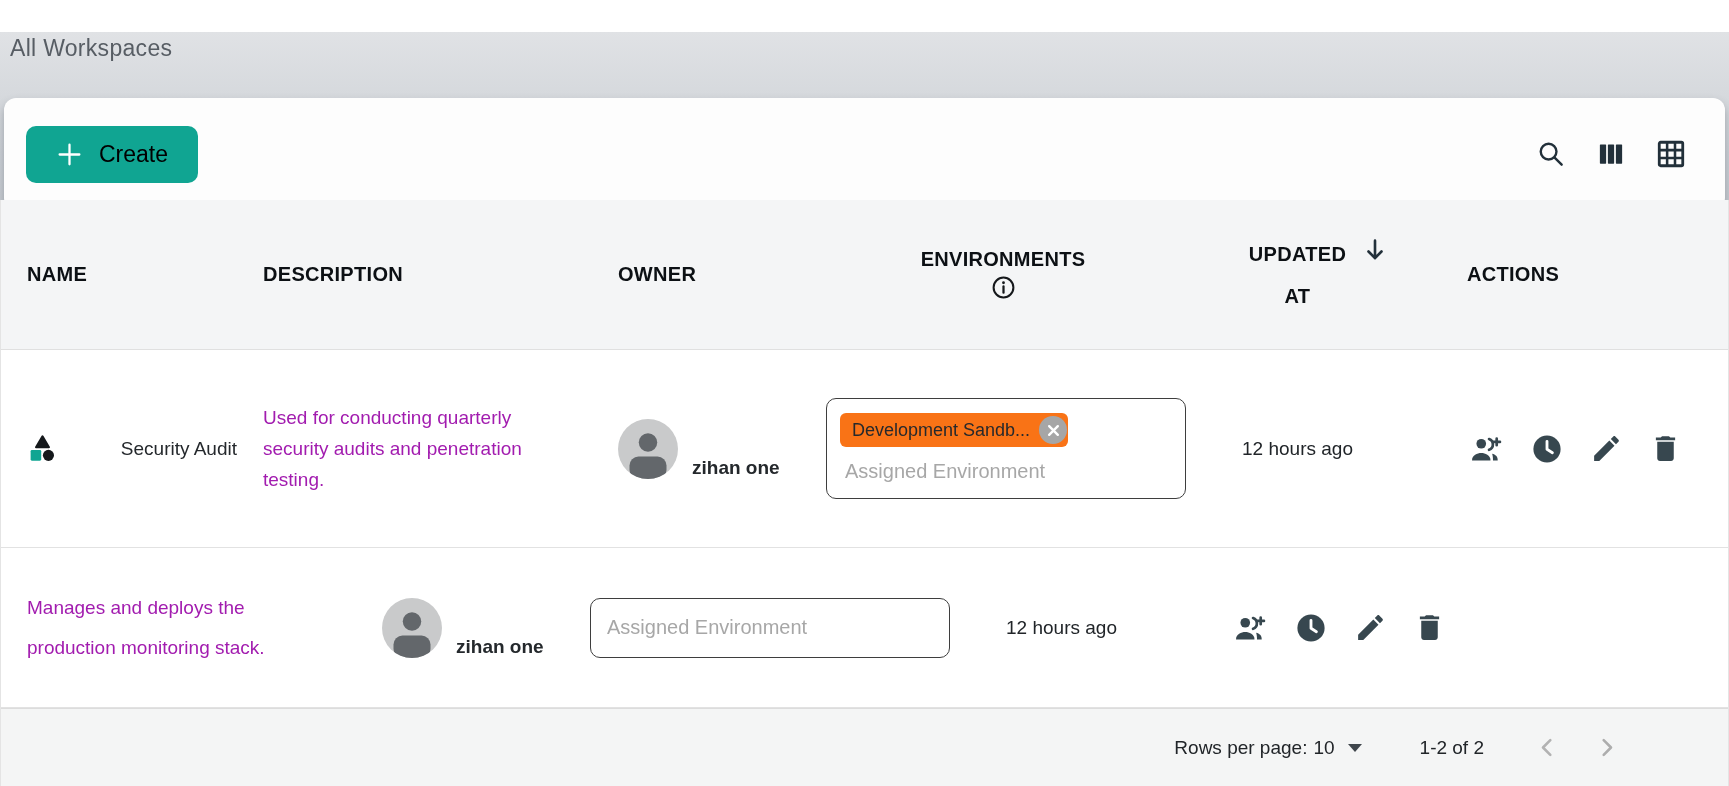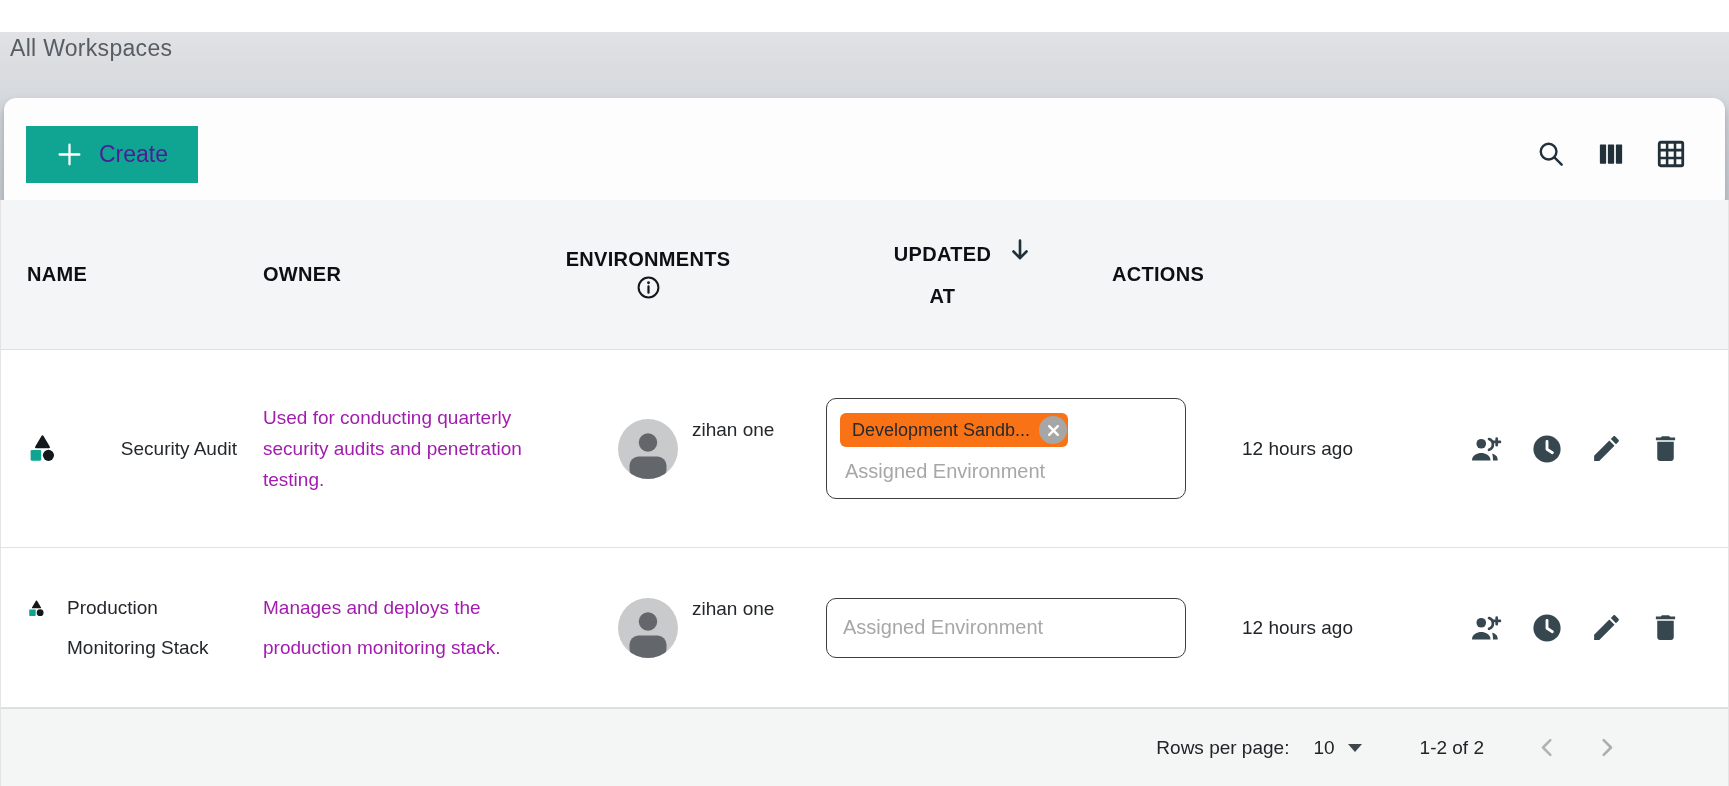--- a/index.html
+++ b/index.html
@@ -8,21 +8,21 @@
 
   
   .top-band { position:absolute; top:0; left:0; right:0; height:200px;
     background:linear-gradient(180deg,#e0e2e5 0%,#cdd1d6 60%,#c3c8ce 100%);margin-top:32px; }
   .page-title { position:absolute; top:3px; left:10px; font-size:23px; color:#575d64; letter-spacing:.3px; }
 
   .toolbar-card { position:absolute; top:66px; left:4px; right:4px; height:112px;
     background:#fdfdfd; border-radius:12px; box-shadow:0 5px 8px rgba(90,99,110,.45);
     display:flex; align-items:center; }
   .create-btn { margin-left:22px; width:172px; height:57px; background:#10a592; border:none;
-    border-radius:0; color:#4c1d95; font-size:23px; display:flex; align-items:center;
+    border-radius:10px; color:#000000; font-size:23px; display:flex; align-items:center;
     justify-content:center; gap:16px; cursor:pointer; font-family:inherit; }
   .toolbar-icons { margin-left:auto; margin-right:38px; display:flex; align-items:center; gap:29px; }
   .icon-btn { background:none; border:none; padding:0; cursor:pointer; display:flex; align-items:center; }
 
   
   .table-section { position:absolute; top:200px; left:0; right:0; bottom:0; background:#fff;
     border-left:1px solid #e4e4e4; border-right:1px solid #e4e4e4; display:flex; flex-direction:column; }
   .hrow, .trow { display:flex; align-items:center; }
   .hrow { height:150px; background:#f4f5f6; border-bottom:1px solid #e0e0e0; }
   .trow { background:#fff; border-bottom:1px solid #e2e2e2; }
@@ -44,21 +44,21 @@
   .hdr-line1 svg { position:absolute; right:-44px; top:2px; }
 
   .name-wrap { display:flex; align-items:center; gap:12px;justify-content:space-between; }
   .name-wrap.small { align-items:flex-start; gap:9px; }
   .name-wrap.small .shape-icon { margin-top:11px; }
   .name-text { font-size:19px; color:#24282c; line-height:40px; }
   .name-text.wrap2 { max-width:170px; }
   .desc-text { font-size:19px; color:#a21caf; line-height:31px; max-width:302px; }
   .trow.r2 .desc-text { line-height:40px; }
 
-  .owner-wrap { display:flex; align-items:flex-start; gap:14px; }
+  .owner-wrap { display:flex; align-items:flex-end; gap:14px;font-weight:bold; }
   .avatar { width:60px; height:60px; border-radius:50%; background:#c9cacb; overflow:hidden; flex-shrink:0; }
   .owner-name { font-size:19px; color:#24282c; }
 
   .env-box { width:360px; border:1.5px solid #3e3e3e; border-radius:10px; background:#fff; }
   .env-box.multi { padding:14px 12px 15px 13px; }
   .env-box.single { height:60px; display:flex; align-items:center; padding-left:16px; }
   .env-chip { display:inline-flex; align-items:center; height:34px; background:#f97316;
     border-radius:6px; padding:0 1px 0 12px; gap:9px; }
   .env-chip-label { font-size:18px; color:#26292c; }
   .chip-x { width:28px; height:28px; border-radius:50%; background:#a6a6a6; border:none; cursor:pointer;
@@ -66,21 +66,21 @@
   .env-placeholder { color:#a7a7a7; font-size:20px; }
   .env-box.multi .env-placeholder { display:block; margin-top:13px; padding-left:5px; }
 
   .updated-text { font-size:19px; color:#212529; }
 
   .action-btn { background:none; border:none; padding:0; cursor:pointer; display:flex; align-items:center; }
 
   
   .pagination { margin-top:auto; height:78px; background:#f4f5f5; border-top:1px solid #dcdcdc;
     display:flex; align-items:center; justify-content:flex-end; padding-right:108px; font-size:19px; color:#212529; }
-  .rpp-label { margin-right:24px; }
+  .rpp-label { margin-right:6px; }
   .rpp-select { display:flex; align-items:center; gap:13px; background:none; border:none; cursor:pointer;
     font-size:19px; color:#212529; font-family:inherit; }
   .caret-down { width:0; height:0; border-left:7px solid transparent; border-right:7px solid transparent;
     border-top:8px solid #3f464c; }
   .range-label { margin-left:58px; }
   .pager { display:flex; align-items:center; gap:32px; margin-left:50px; }
   .pager button { background:none; border:none; padding:0; cursor:pointer; display:flex; align-items:center; }
 </style>
 </head>
 <body>
@@ -117,20 +117,21 @@
           </svg>
       </button>
     </div>
   </div>
 </div>
 
 <div class="table-section">
 
   <div class="hrow">
     <div class="cell c-name hdr">NAME</div>
+    <div class="cell c-desc hdr">DESCRIPTION</div>
     <div class="cell c-owner hdr">OWNER</div>
     <div class="cell c-env hdr">
       <span class="hdr-env">
         <span>ENVIRONMENTS</span>
         <svg width="27" height="27" viewBox="0 0 24 24">
             <circle cx="12" cy="12" r="8.8" fill="none" stroke="#15181b" stroke-width="1.8"></circle>
             <path d="M12 11v5.6" stroke="#15181b" stroke-width="2" stroke-linecap="round"></path>
             <circle cx="12" cy="7.8" r="1.25" fill="#15181b"></circle>
           </svg>
       </span>
@@ -213,30 +214,20 @@
       </button>
       <button class="action-btn">
         <svg width="33" height="33" viewBox="0 0 24 24">
             <path d="M6 19c0 1.1.9 2 2 2h8c1.1 0 2-.9 2-2V7H6v12zM19 4h-3.5l-1-1h-5l-1 1H5v2h14V4z" fill="#37474f"></path>
           </svg>
       </button>
     </div>
   </div>
 
   <div class="trow r2">
-    <div class="cell c-name">
-      <span class="name-wrap small">
-        <svg class="shape-icon" width="19" height="19" viewBox="0 0 24 24">
-            <path d="M12 2.6 17 11H7z" fill="#15181b" stroke="#15181b" stroke-width="1.6" stroke-linejoin="round"></path>
-            <rect x="2.8" y="13.2" width="8.2" height="8.2" rx="1" fill="#10a592"></rect>
-            <circle cx="16.6" cy="17.3" r="4.3" fill="#15181b"></circle>
-          </svg>
-        <span class="name-text wrap2">Production Monitoring Stack</span>
-      </span>
-    </div>
     <div class="cell c-desc">
       <p class="desc-text">Manages and deploys the production monitoring stack.</p>
     </div>
     <div class="cell c-owner">
       <span class="owner-wrap">
         <span class="avatar">
           <svg width="60" height="60" viewBox="0 0 24 24">
               <circle cx="12" cy="9.4" r="3.7" fill="#63676b"></circle>
               <rect x="4.6" y="15" width="14.8" height="9" rx="3.6" fill="#63676b"></rect>
             </svg>

